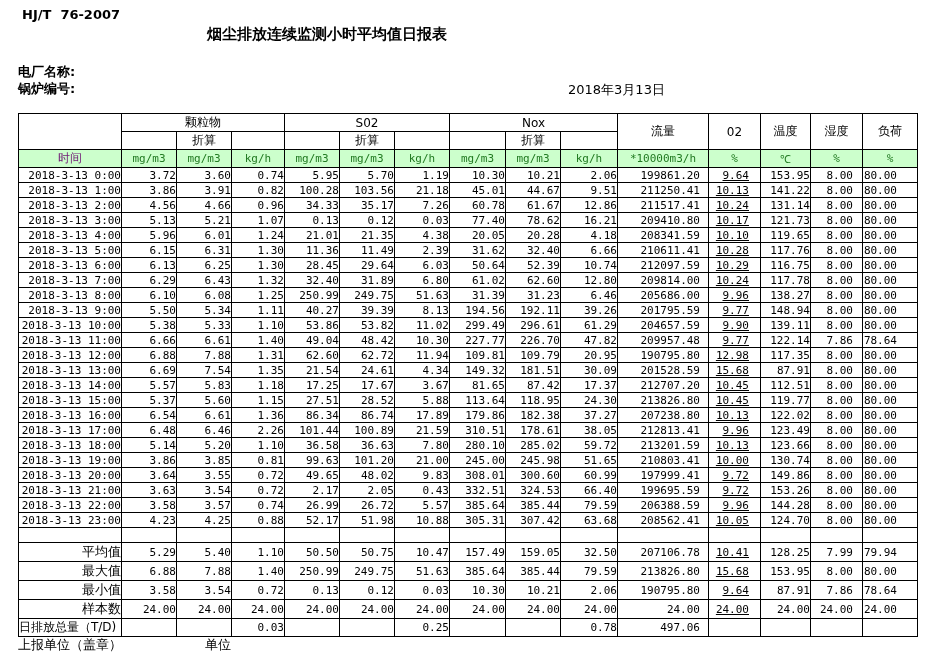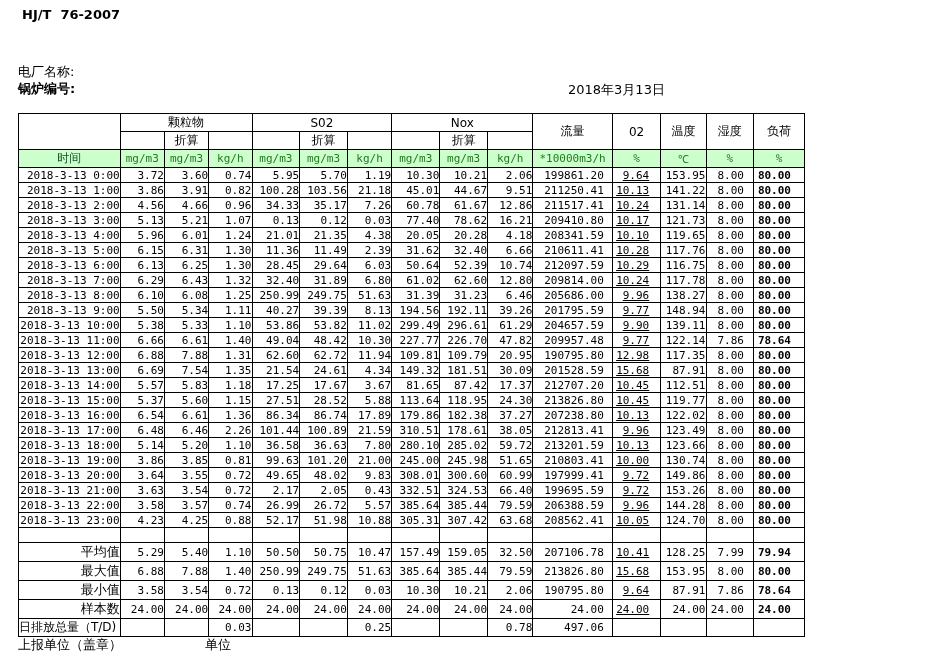--- a/index.html
+++ b/index.html
@@ -1,65 +1,66 @@
 <!DOCTYPE html>
 <html><head>
 <meta charset="utf-8">
 <style>
   html,body { margin:0; padding:0; background:#ffffff; }
   .page {
-    position:relative; width:805px; height:657px; background:#ffffff;
+    position:relative; width:939px; height:657px; background:#ffffff;
     font-family:"DejaVu Sans", sans-serif; color:#000;
   }
   .abs { position:absolute; white-space:pre; }
   .doc-code   { left:22px;  top:7px;  font-size:13px; font-weight:bold; }
   .title      { left:207px; top:25px; font-size:15px; font-weight:bold; }
-  .plant      { left:18px;  top:63px; font-size:13px; font-weight:normal; }
+  .plant      { left:18px;  top:63px; font-size:13px; font-weight:bold; }
   .boiler     { left:18px;  top:80px; font-size:13px; font-weight:bold; }
   .date       { left:568px; top:81px; font-size:13px; }
   .footer1    { left:18px;  top:620px; font-size:12px; }
   .footer2a   { left:18px;  top:636px; font-size:13px; }
   .footer2b   { left:205px; top:636px; font-size:13px; }
 
   table.report {
     position:absolute; left:18px; top:113px;
     border-collapse:collapse; table-layout:fixed;
   }
   table.report th, table.report td {
     border:1px solid #000; height:14px; padding:0;
     overflow:hidden; white-space:nowrap; font-weight:normal;
   }
   thead th { font-size:12px; text-align:center; background:#fff; }
   thead th.green { background:#ccffcc; }
-  thead th.time-header { font-size:12px; color:#14532d; }
+  thead th.time-header { font-size:12px; color:#701a75; }
   thead th.unit {
     color:#217a21; font-size:11px;
     font-family:"DejaVu Sans Mono", monospace;
   }
   td.time-cell {
     font-family:"DejaVu Sans Mono", monospace; font-size:11px;
     text-align:right; padding-right:3px;
   }
   td.num {
     font-family:"DejaVu Sans Mono", monospace; font-size:11px;
     text-align:right; padding-right:4px;
   }
   td.num.v9  { padding-right:8px; }
   td.num.v10 { padding-right:11px;text-decoration:underline; }
   td.num.v12 { padding-right:9px; }
-  td.num.v13 { padding-right:13px;font-weight:bold; }
+  td.num.v13 { padding-right:20px; }
   td.sum-label   { font-size:13px; text-align:right; padding-right:2px; }
   td.total-label { font-size:12px; text-align:left; }
 </style>
 </head>
 <body>
 
 <div class="page">
 
   <div class="abs doc-code">HJ/T  76-2007</div>
+  <div class="abs title">烟尘排放连续监测小时平均值日报表</div>
   <div class="abs plant">电厂名称:</div>
   <div class="abs boiler">锅炉编号:</div>
   <div class="abs date">2018年3月13日</div>
 
   <table class="report">
     <colgroup>
       <col style="width:103px">
         <col style="width:55px">
         <col style="width:55px">
         <col style="width:53px">

